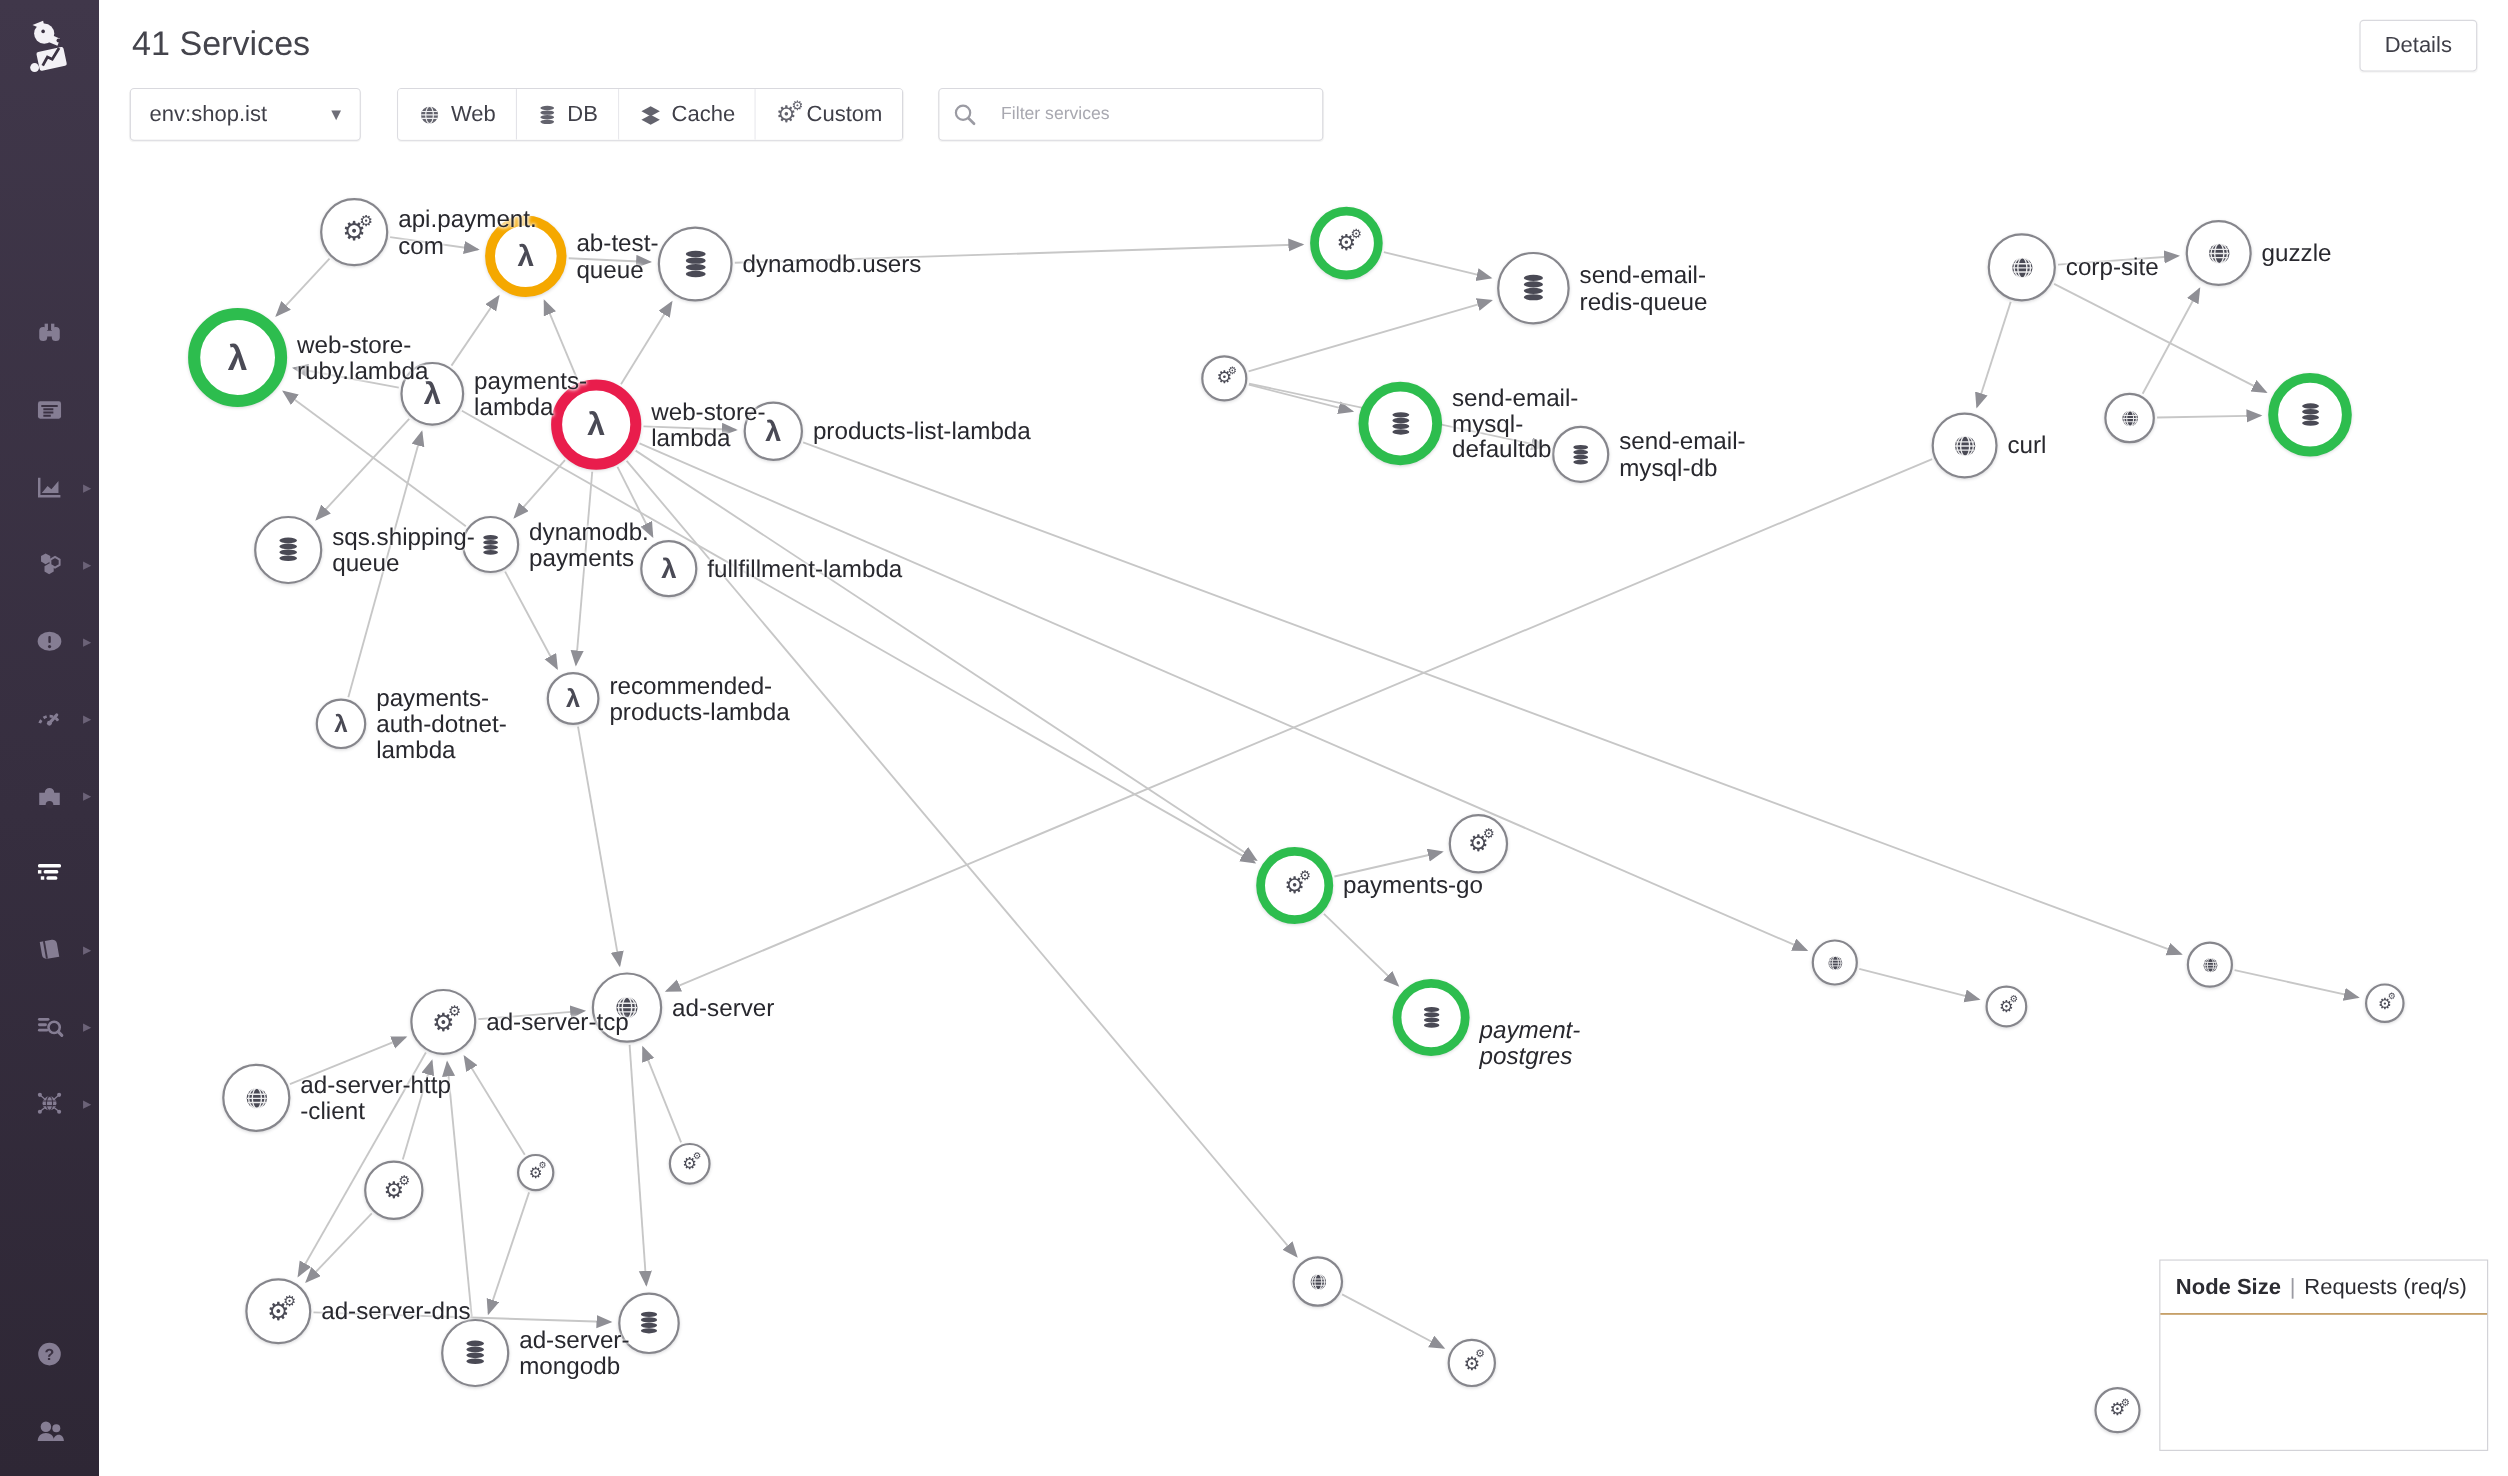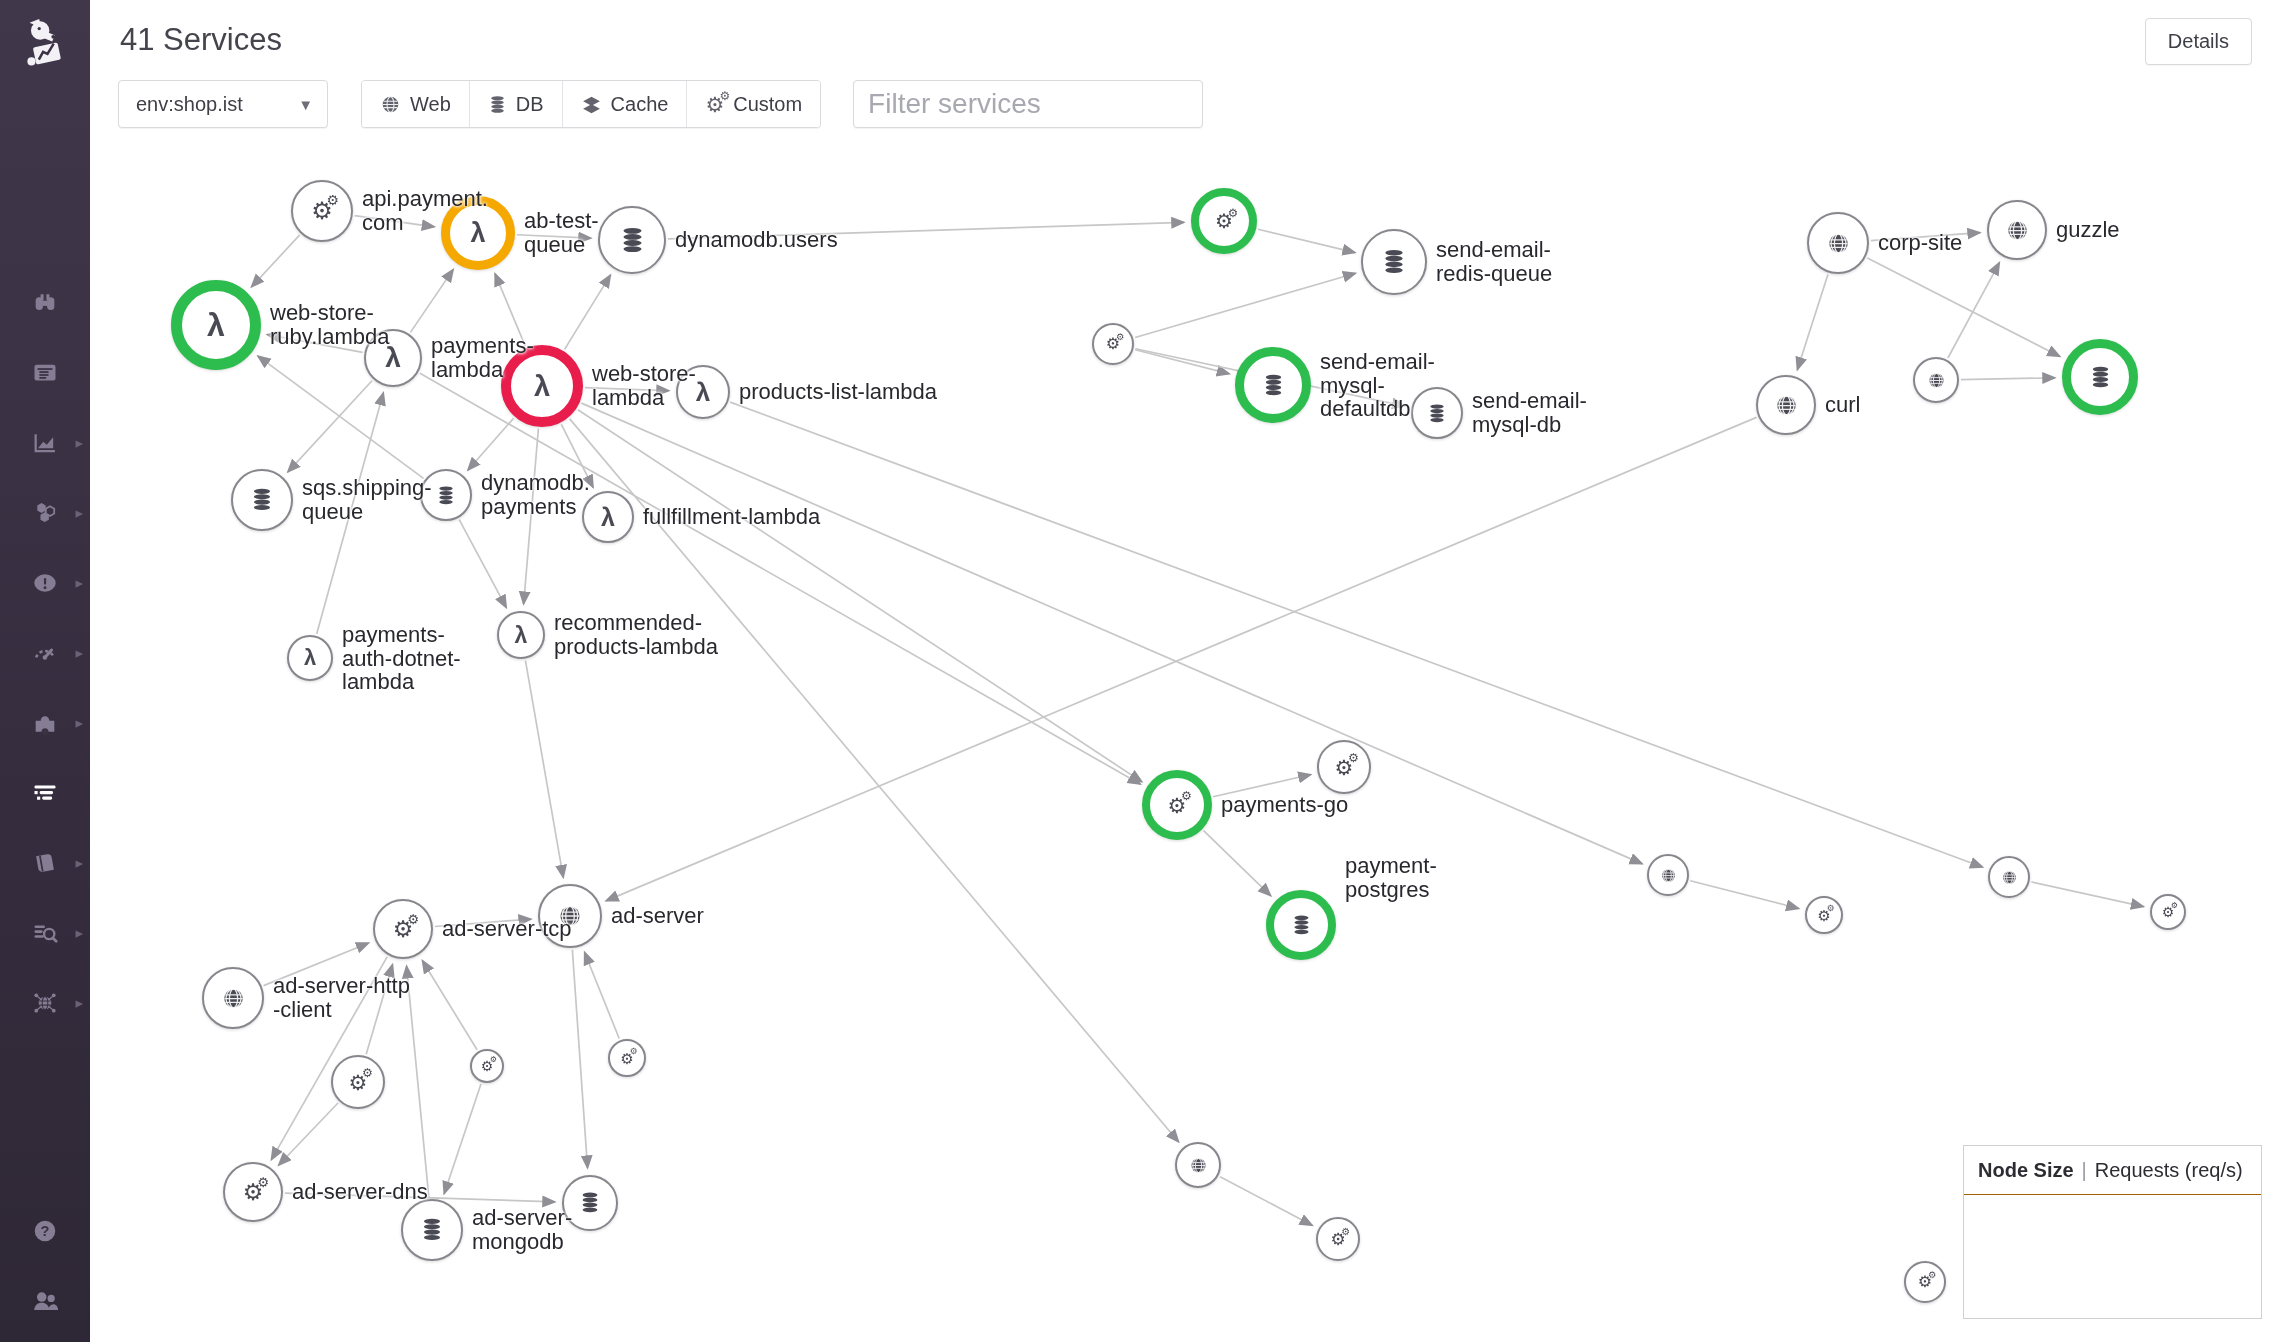--- a/index.html
+++ b/index.html
@@ -31,22 +31,22 @@
     padding:0 14px 0 17px;font-size:20px;color:#3f3f48;cursor:pointer;margin-right:33px;}
   #env-dd .caret{font-size:15px;color:#6e6e78;}
   #filter-group{display:flex;align-items:stretch;margin-right:32px;overflow:hidden;}
   .seg{display:flex;align-items:center;gap:9px;padding:0 18px;font-size:20px;color:#3f3f48;
     background:#fff;border:none;border-right:1px solid #e3e3e8;cursor:pointer;
     font-family:"Liberation Sans",sans-serif;}
   .seg:last-child{border-right:none;}
   .seg .gear-glyph{font-size:21px;color:#63636d;line-height:1;position:relative;}
   .seg .gear-glyph i{position:absolute;font-style:normal;font-size:12px;right:-6px;top:-4px;}
   #search-box{width:350px;display:flex;align-items:center;padding:0 12px;}
-  #search-box input{border:none;outline:none;flex:1;font-size:28px;color:#a21caf;
-    font-family:"Liberation Sans",sans-serif;margin-left:0;background:transparent;}
+  #search-box input{border:none;outline:none;flex:1;font-size:16px;color:#a21caf;
+    font-family:"Liberation Sans",sans-serif;margin-left:20px;background:transparent;}
   #search-box input::placeholder{color:#a8a8b0;}
 
   
   #stage{position:absolute;left:0;top:0;width:2280px;height:1342px;z-index:1;}
   #edges{position:absolute;left:0;top:0;}
   .node{position:absolute;border-radius:50%;background:#fff;box-sizing:border-box;
     display:flex;align-items:center;justify-content:center;cursor:pointer;
     box-shadow:0 1px 3px rgba(40,40,50,.18);}
   .nlabel{position:absolute;transform:translateY(-50%);white-space:pre-line;
     font-size:22px;line-height:1.07;color:#28282e;z-index:3;pointer-events:none;
@@ -316,21 +316,21 @@
         <div class="node" style="left: 1266px; top: 890px; height: 70px; width: 70px; border: 8px solid rgb(45, 189, 78);">
           <svg width="21" height="22.05" viewBox="0 0 20 21">
             <g fill="#4a4a55">
               <ellipse cx="10" cy="3.6" rx="6.7" ry="2.15"></ellipse>
               <ellipse cx="10" cy="8.1" rx="6.7" ry="2.15"></ellipse>
               <ellipse cx="10" cy="12.6" rx="6.7" ry="2.15"></ellipse>
               <ellipse cx="10" cy="17.1" rx="6.7" ry="2.15"></ellipse>
             </g>
           </svg>
         </div>
-        <div class="nlabel" style="left: 1345px; top: 878px;">payment-
+        <div class="nlabel" style="left: 1345px; top: 948px; font-style: italic;">payment-
 postgres</div>
         <div class="node" style="left: 1647px; top: 854px; height: 42px; width: 42px; border: 2px solid rgb(134, 134, 140);">
           <svg width="17" height="17" viewBox="0 0 20 20">
             <circle cx="10" cy="10" r="7.4" fill="#4a4a55"></circle>
             <g stroke="#ffffff" stroke-width="1" fill="none" opacity="0.9">
               <ellipse cx="10" cy="10" rx="3.3" ry="7.4"></ellipse>
               <ellipse cx="10" cy="10" rx="6" ry="7.4"></ellipse>
               <path d="M3.4 7 h13.2 M2.7 10 h14.6 M3.4 13 h13.2"></path>
             </g>
           </svg>

